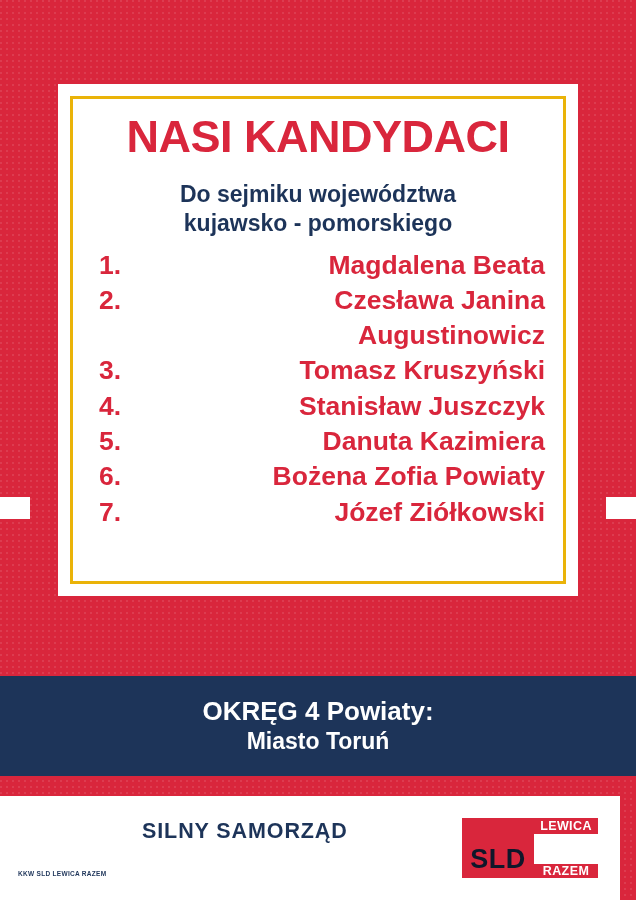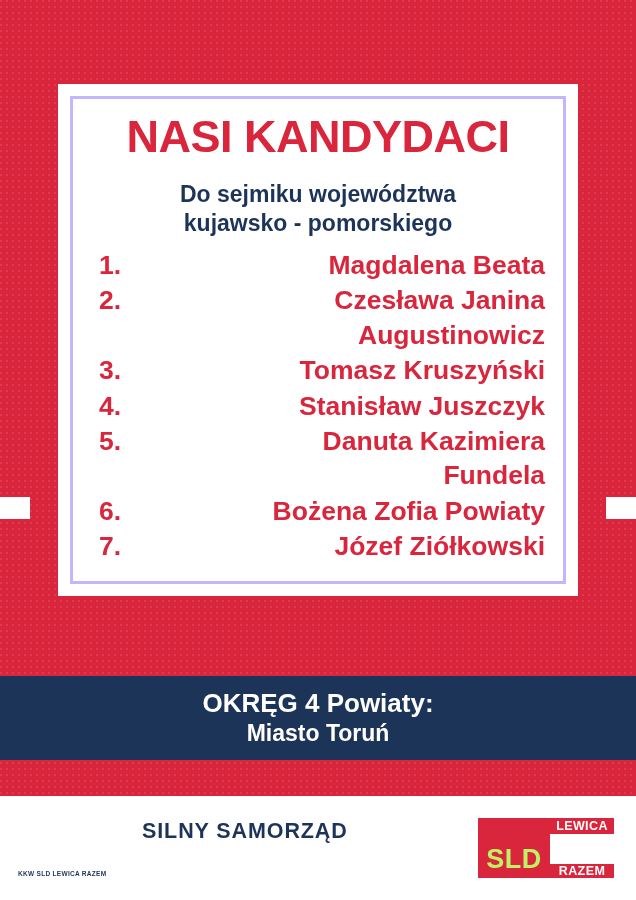--- a/index.html
+++ b/index.html
@@ -44,21 +44,21 @@
     height: 512px;
     background: #ffffff;
     box-sizing: border-box;
   }
   .card-inner {
     position: absolute;
     left: 12px;
     top: 12px;
     right: 12px;
     bottom: 12px;
-    border: 3px solid #c4b5fd;
+    border: 3px solid #eab308;
     box-sizing: border-box;
     padding: 6px 18px 0 18px;
   }
 
   .headline {
     color: #d9263c;
     font-size: 45px;
     font-weight: bold;
     letter-spacing: -0.5px;
     text-align: center;
@@ -98,21 +98,21 @@
     flex: 1;
     text-align: right;
   }
 
   
   .band {
     position: absolute;
     left: 0;
     right: 0;
     top: 676px;
-    height: 84px;
+    height: 100px;
     background: #1d3459;
     color: #ffffff;
     display: flex;
     flex-direction: column;
     align-items: center;
     justify-content: center;
   }
   .band-title {
     font-size: 26px;
     font-weight: bold;
@@ -123,21 +123,21 @@
     font-size: 23px;
     font-weight: bold;
     line-height: 1.25;
     text-align: center;
   }
 
   
   .footer {
     position: absolute;
     left: 0;
-    right: 0;
+    right: 16px;
     top: 796px;
     height: 104px;
     background: #ffffff;
   }
   .slogan {
     position: absolute;
     left: 142px;
     top: 22px;
     color: #1d3459;
     font-size: 21.5px;
@@ -159,21 +159,21 @@
     position: absolute;
     right: 22px;
     top: 22px;
     width: 136px;
     height: 60px;
     display: flex;
   }
   .logo-sld {
     width: 72px;
     background: #d9263c;
-    color: #bef264;
+    color: #0f172a;
     font-size: 27px;
     font-weight: bold;
     display: flex;
     align-items: flex-end;
     justify-content: center;
     padding-bottom: 3px;
     box-sizing: border-box;
     letter-spacing: 0.5px;
   }
   .logo-right {
@@ -235,21 +235,20 @@
           <span class="cand-name">Tomasz Kruszyński</span>
         </li>
         <li class="cand">
           <span class="cand-num">4.</span>
           <span class="cand-name">Stanisław Juszczyk</span>
         </li>
         <li class="cand">
           <span class="cand-num">5.</span>
           <span class="cand-name">
             <span>Danuta Kazimiera</span><br>
-            <span>Fundela</span>
           </span>
         </li>
         <li class="cand">
           <span class="cand-num">6.</span>
           <span class="cand-name">Bożena Zofia Powiaty</span>
         </li>
         <li class="cand">
           <span class="cand-num">7.</span>
           <span class="cand-name">Józef Ziółkowski</span>
         </li>

